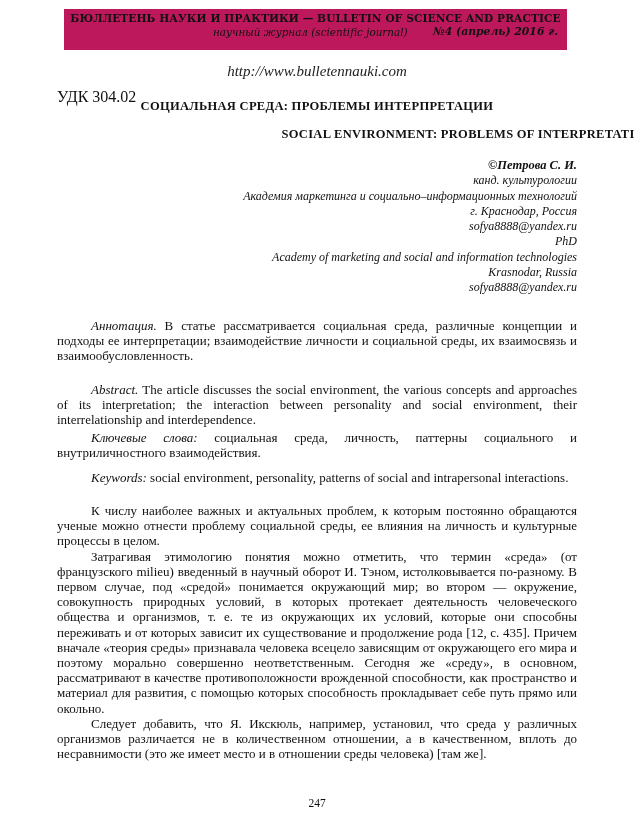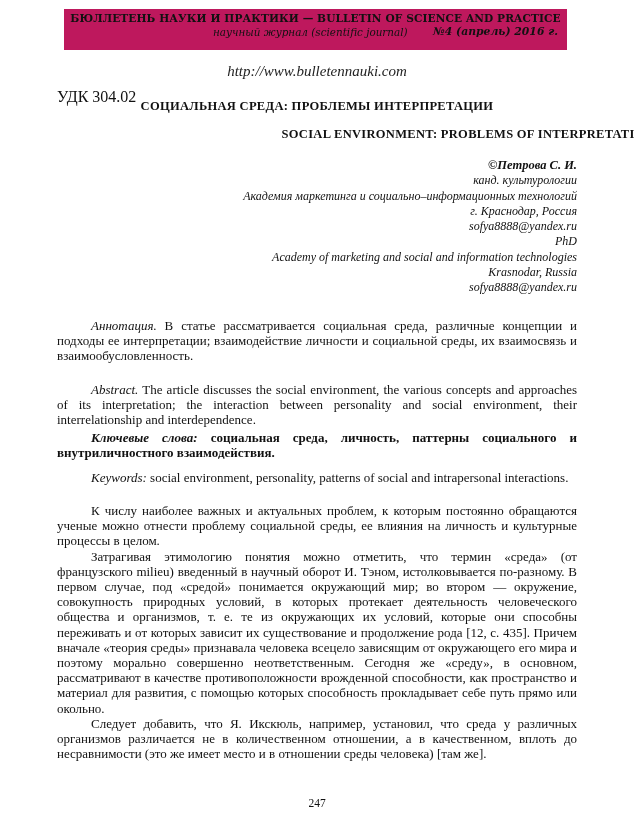--- a/index.html
+++ b/index.html
@@ -53,21 +53,21 @@
 </div>
 
 <div class="block" style="top:318px;">
   <p><span class="ind"></span><em>Аннотация.</em><span> В статье рассматривается социальная среда, различные концепции и подходы ее интерпретации; взаимодействие личности и социальной среды, их взаимосвязь и взаимообусловленность.</span></p>
 </div>
 
 <div class="block" style="top:374px;margin-top:8px;">
   <p><span class="ind"></span><em>Abstract.</em><span> The article discusses the social environment, the various concepts and approaches of its interpretation; the interaction between personality and social environment, their interrelationship and interdependence.</span></p>
 </div>
 
-<div class="block" style="top:430px;font-weight:bold;">
+<div class="block" style="top:430px;">
   <p><span class="ind"></span><em>Ключевые слова:</em><span> социальная среда, личность, паттерны социального и внутриличностного взаимодействия.</span></p>
 </div>
 
 <div class="block" style="top:470px;">
   <p><span class="ind"></span><em>Keywords:</em><span> social environment, personality, patterns of social and intrapersonal interactions.</span></p>
 </div>
 
 <div class="block" style="top:503px;">
   <p><span class="ind"></span><span>К числу наиболее важных и актуальных проблем, к которым постоянно обращаются ученые можно отнести проблему социальной среды, ее влияния на личность и культурные процессы в целом.</span></p>
   <p><span class="ind"></span><span>Затрагивая этимологию понятия можно отметить, что термин «среда» (от французского milieu) введенный в научный оборот И. Тэном, истолковывается по-разному. В первом случае, под «средой» понимается окружающий мир; во втором — окружение, совокупность природных условий, в которых протекает деятельность человеческого общества и организмов, т. е. те из окружающих их условий, которые они способны переживать и от которых зависит их существование и продолжение рода [12, с. 435]. Причем вначале «теория среды» признавала человека всецело зависящим от окружающего его мира и поэтому морально совершенно неответственным. Сегодня же «среду», в основном, рассматривают в качестве противоположности врожденной способности, как пространство и материал для развития, с помощью которых способность прокладывает себе путь прямо или окольно.</span></p>

